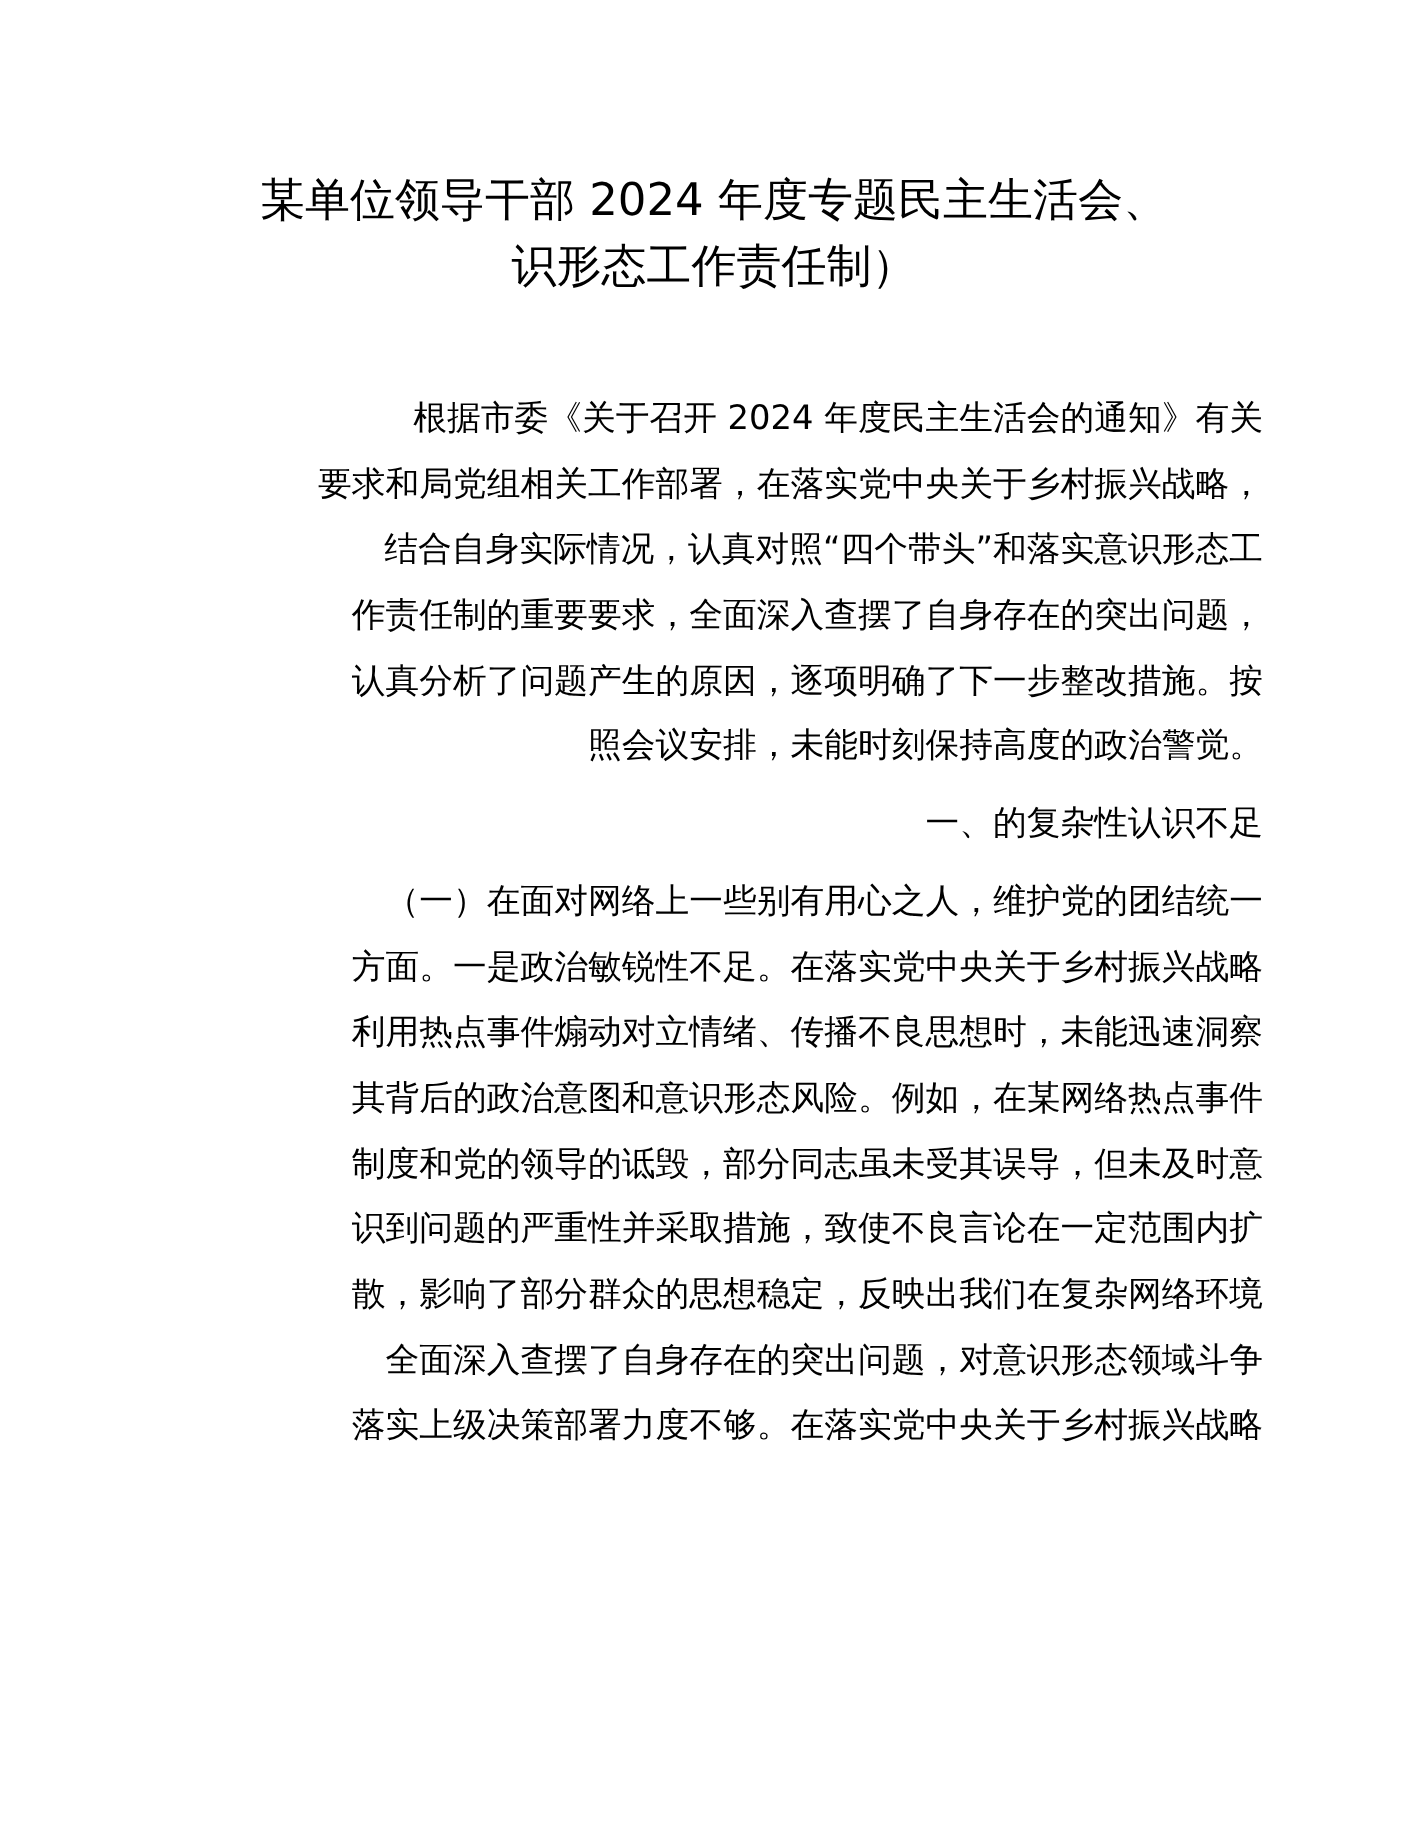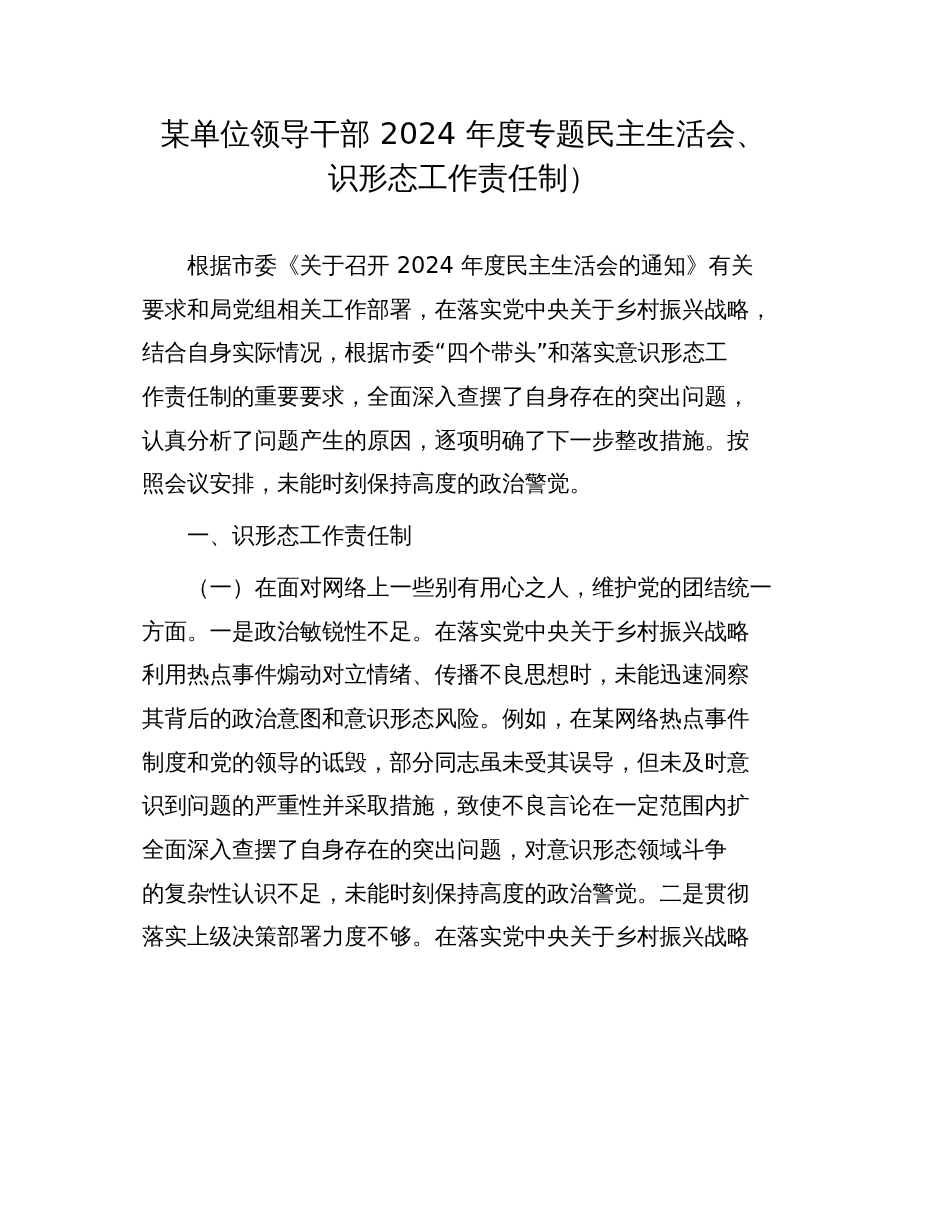--- a/index.html
+++ b/index.html
@@ -18,40 +18,41 @@
     .page {
       position: absolute;
       left: 0;
       top: 0;
       width: 950px;
       height: 1230px;
       background: #ffffff;
     }
     .title {
       position: absolute;
-      left: 108px;
+      left: 121px;
       top: 112px;
       width: 710px;
       text-align: center;
       font-size: 30px;
       line-height: 44px;
       letter-spacing: 0px;
       margin: 0;
       font-weight: normal;
     }
     .title .tline {
       display: block;
       white-space: nowrap;
     }
     .body-text {
       position: absolute;
       left: 142px;
-      top: 244px;
+      top: 258px;
       width: 700px;
       font-size: 22.5px;
+      text-align: right;
     }
     .line {
       display: block;
       height: 43.7px;
       line-height: 43.7px;
       white-space: nowrap;
     }
     .gap {
       display: block;
       height: 8px;
@@ -64,34 +65,34 @@
 
   <h1 class="title">
     <span class="tline">某单位领导干部 2024 年度专题民主生活会、</span>
     <span class="tline">识形态工作责任制）</span>
   </h1>
 
   <div class="body-text">
     <div>
       <span class="line">　　根据市委《关于召开 2024 年度民主生活会的通知》有关</span>
       <span class="line">要求和局党组相关工作部署，在落实党中央关于乡村振兴战略，</span>
-      <span class="line">结合自身实际情况，根据市委“四个带头”和落实意识形态工</span>
+      <span class="line">结合自身实际情况，认真对照“四个带头”和落实意识形态工</span>
       <span class="line">作责任制的重要要求，全面深入查摆了自身存在的突出问题，</span>
       <span class="line">认真分析了问题产生的原因，逐项明确了下一步整改措施。按</span>
       <span class="line">照会议安排，未能时刻保持高度的政治警觉。</span>
     </div>
     <span class="gap"></span>
-    <span class="line">　　一、识形态工作责任制</span>
+    <span class="line">　　一、的复杂性认识不足</span>
     <span class="gap"></span>
     <div>
       <span class="line">　　（一）在面对网络上一些别有用心之人，维护党的团结统一</span>
       <span class="line">方面。一是政治敏锐性不足。在落实党中央关于乡村振兴战略</span>
       <span class="line">利用热点事件煽动对立情绪、传播不良思想时，未能迅速洞察</span>
       <span class="line">其背后的政治意图和意识形态风险。例如，在某网络热点事件</span>
       <span class="line">制度和党的领导的诋毁，部分同志虽未受其误导，但未及时意</span>
       <span class="line">识到问题的严重性并采取措施，致使不良言论在一定范围内扩</span>
+      <span class="line">散，影响了部分群众的思想稳定，反映出我们在复杂网络环境</span>
       <span class="line">全面深入查摆了自身存在的突出问题，对意识形态领域斗争</span>
-      <span class="line">的复杂性认识不足，未能时刻保持高度的政治警觉。二是贯彻</span>
       <span class="line">落实上级决策部署力度不够。在落实党中央关于乡村振兴战略</span>
     </div>
   </div>
 
 </div>
 
 </body></html>

